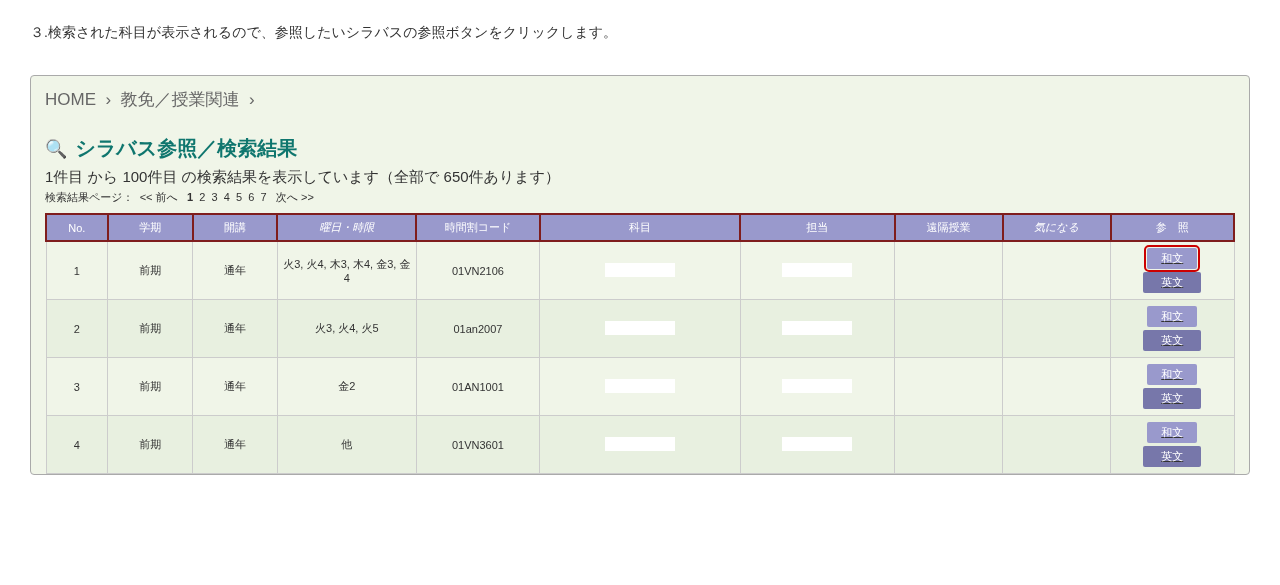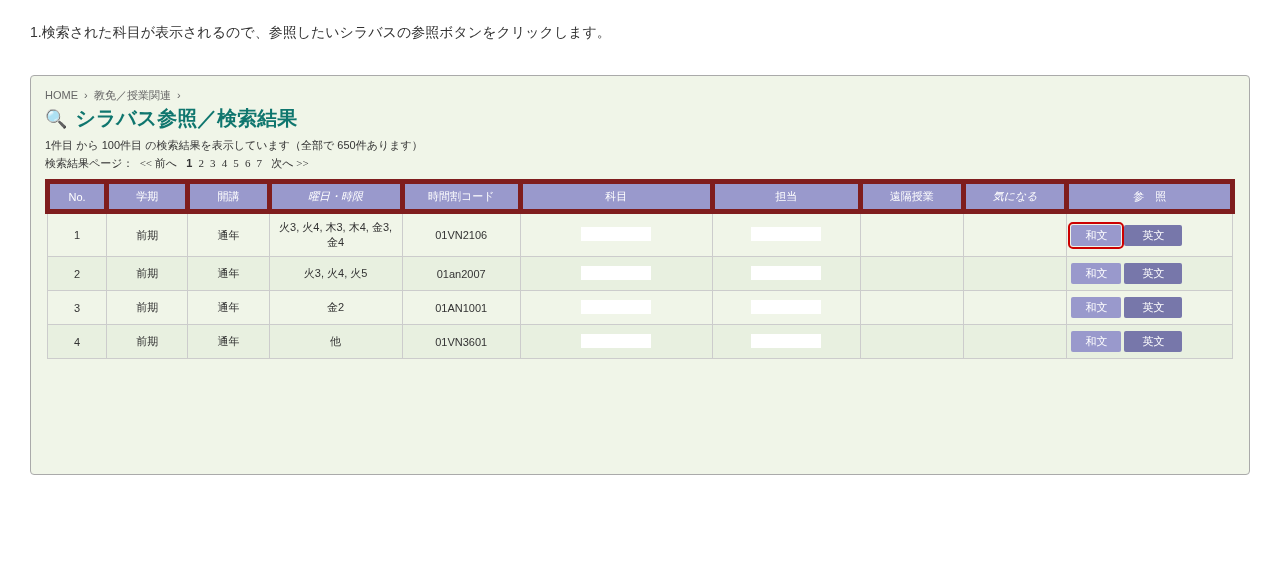--- a/index.html
+++ b/index.html
@@ -18,61 +18,61 @@
     }
     .browser-frame {
       border: 1px solid #aaa;
       border-radius: 4px;
       overflow: hidden;
       background: #f0f5e8;
       padding: 12px 14px 0 14px;
       min-height: 400px;
     }
     .breadcrumb {
-      font-size: 11px;
+      font-size: 17px;
       color: #666;
-      margin-bottom: 2px;
+      margin-bottom: 24px;
     }
     .breadcrumb a { color: #666; text-decoration: none; }
     .page-title-row {
       display: flex;
       align-items: center;
       gap: 8px;
       margin-bottom: 6px;
     }
     .page-title {
       font-size: 20px;
       font-weight: bold;
       color: #0f766e;
     }
     .result-count {
-      font-size: 11px;
+      font-size: 15px;
       color: #333;
       margin-bottom: 3px;
     }
     .pagination-row {
       font-size: 11px;
       color: #333;
       margin-bottom: 8px;
     }
-    .pagination-row a { color: #333; text-decoration: none; font-family: Liberation Serif, serif; }
+    .pagination-row a { color: #333; text-decoration: none; }
     .pagination-row .current { color: #333; font-weight: bold; }
     
     .results-table {
       width: 100%;
       border-collapse: collapse;
       font-size: 11px;
     }
     .results-table thead tr {
       background: #9999cc;
       color: #fff;
     }
     .results-table thead th {
       padding: 5px 4px;
-      border: 5px solid #7f1d1d;
+      border: 2px solid #7f1d1d;
       text-align: center;
       font-weight: normal;
     }
     .results-table tbody tr {
       background: #f0f5e8;
     }
     .results-table tbody tr:nth-child(even) {
       background: #e8f0e0;
     }
     .results-table tbody td {
@@ -82,23 +82,24 @@
       vertical-align: middle;
     }
     .cell-white {
       background: #fff;
       display: inline-block;
       width: 70px;
       height: 14px;
     }
     .ref-buttons {
       display: flex;
-      flex-direction: row;
+      flex-direction: column;
       gap: 3px;
       align-items: center;
+      text-decoration: underline;
     }
     .btn-wabun {
       background: #9999cc;
       color: #fff;
       border: none;
       padding: 3px 14px;
       font-size: 11px;
       cursor: pointer;
       border-radius: 2px;
       font-family: inherit;
@@ -127,21 +128,21 @@
     .code-col { width: 80px; font-family: Liberation Mono, monospace; }
     .kamoku-col { width: 130px; }
     .tanto-col { width: 100px; margin-top: 35px; }
     .enkaku-col { width: 70px; }
     .ki-col { width: 70px; font-style: italic; }
     .sanko-col { width: 80px; }
   </style>
 </head>
 <body>
 
-<p class="instruction-text">1.検索された科目が表示されるので、参照したいシラバスの参照ボタンをクリックします。</p>
+<p class="instruction-text">３.検索された科目が表示されるので、参照したいシラバスの参照ボタンをクリックします。</p>
 
 <div class="browser-frame">
   <div class="breadcrumb">
     <a href="#">HOME</a>
     &nbsp;›&nbsp;
     <a href="#">教免／授業関連</a>
     &nbsp;›
   </div>
 
   <div class="page-title-row">

